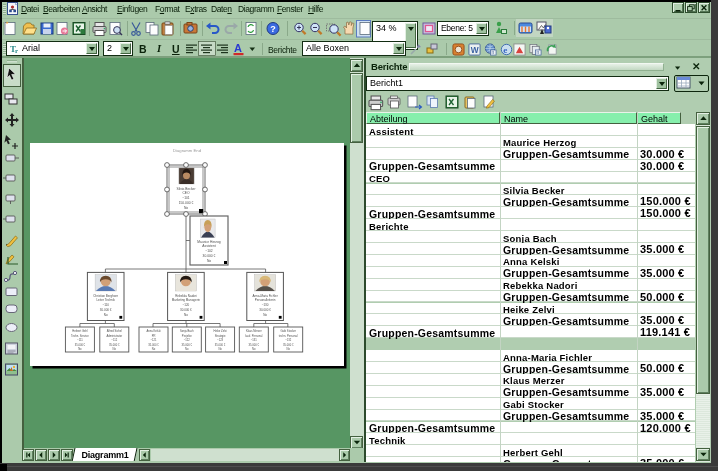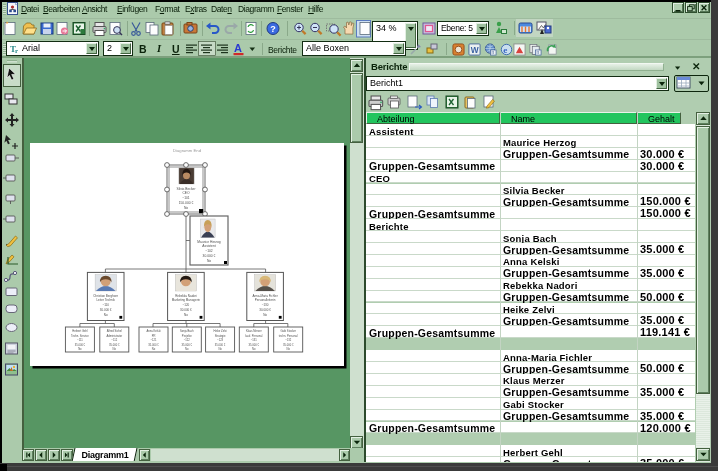--- a/index.html
+++ b/index.html
@@ -9,22 +9,22 @@
 .mi{position:absolute;top:4px;font-size:8.5px;letter-spacing:-0.4px;color:#081d08;white-space:nowrap;}
 .mi u{text-decoration-thickness:1px;text-underline-offset:1px;}
 .combo{position:absolute;background:#fff;border:1px solid #122c12;}
 .combo .tx{position:absolute;left:3px;top:1px;font-size:9px;color:#000;white-space:nowrap;}
 .cbtn{position:absolute;right:1px;top:1px;bottom:1px;width:11px;background:#9fc19f;
 border:1px solid;border-color:#e2efe2 #41633f #41633f #e2efe2;}
 .cbtn:after{content:"";position:absolute;left:2px;top:3px;border:3px solid transparent;border-top:4px solid #0c260c;}
 .sep1{position:absolute;top:21px;width:1px;height:14px;background:#8aa98a;}
 .sep2{position:absolute;top:43px;width:1px;height:12px;background:#8aa98a;}
 .tlabel{position:absolute;font-size:9px;color:#091f09;}
-.cell-h{position:absolute;background:#22c55e;border-top:1px solid #e9f2e9;border-left:1px solid #e9f2e9;
-border-bottom:1px solid #44603f;border-right:1px solid #44603f;font-size:9px;color:#000;padding:1px 0 0 10px;height:12px;}
+.cell-h{position:absolute;background:#86efac;border-top:1px solid #e9f2e9;border-left:1px solid #e9f2e9;
+border-bottom:1px solid #44603f;border-right:1px solid #44603f;font-size:9px;color:#000;padding:1px 0 0 3px;height:12px;}
 .trow{position:absolute;left:366px;width:329px;background:#fff;border-bottom:1px solid #c9d9c9;}
 .tc{position:absolute;top:0;white-space:nowrap;font-weight:bold;color:#000;}
 .vline{position:absolute;width:1px;background:#c3d4c3;top:0;}
 </style></head><body>
 <div id="win"></div>
 
 <div class="ab" style="left:0;top:464px;width:7px;height:7px;background:#000"></div>
 <div class="ab" style="left:7px;top:466px;width:711px;height:1px;background:#4e4e4e"></div>
 <div class="mi" style="left:21px"><u>D</u>atei</div>
 <div class="mi" style="left:43px"><u>B</u>earbeiten</div>
@@ -582,20 +582,23 @@
 <span class="tc" style="left:137px;top:1.5px;font-size:9.5px;letter-spacing:0.2px">Gabi Stocker</span>
 </div>
 <div class="trow" style="left:0;top:297.6px;height:11.9px">
 <span class="tc" style="left:137px;top:0.5px;font-size:10.5px;letter-spacing:0.2px">Gruppen-Gesamtsumme</span>
 <span class="tc" style="left:274px;top:0px;font-size:11px;letter-spacing:0.2px">35.000 €</span>
 </div>
 <div class="trow" style="left:0;top:309.5px;height:11.9px">
 <span class="tc" style="left:3px;top:0.5px;font-size:10.5px;letter-spacing:0.2px">Gruppen-Gesamtsumme</span>
 <span class="tc" style="left:274px;top:0px;font-size:11px;letter-spacing:0.2px">120.000 €</span>
 </div>
+<div class="trow" style="left:0;top:321.4px;height:11.9px">
+<span class="tc" style="left:3px;top:1.5px;font-size:9.5px;letter-spacing:0.2px">Technik</span>
+</div>
 <div class="trow" style="left:0;top:333.3px;height:11.9px">
 <span class="tc" style="left:137px;top:1.5px;font-size:9.5px;letter-spacing:0.2px">Herbert Gehl</span>
 </div>
 <div class="trow" style="left:0;top:345.2px;height:11.9px">
 <span class="tc" style="left:137px;top:0.5px;font-size:10.5px;letter-spacing:0.2px">Gruppen-Gesamtsumme</span>
 <span class="tc" style="left:274px;top:0px;font-size:11px;letter-spacing:0.2px">35.000 €</span>
 </div>
 <div class="vline" style="left:134px;height:350px"></div>
 <div class="vline" style="left:271px;height:350px"></div>
 </div>

